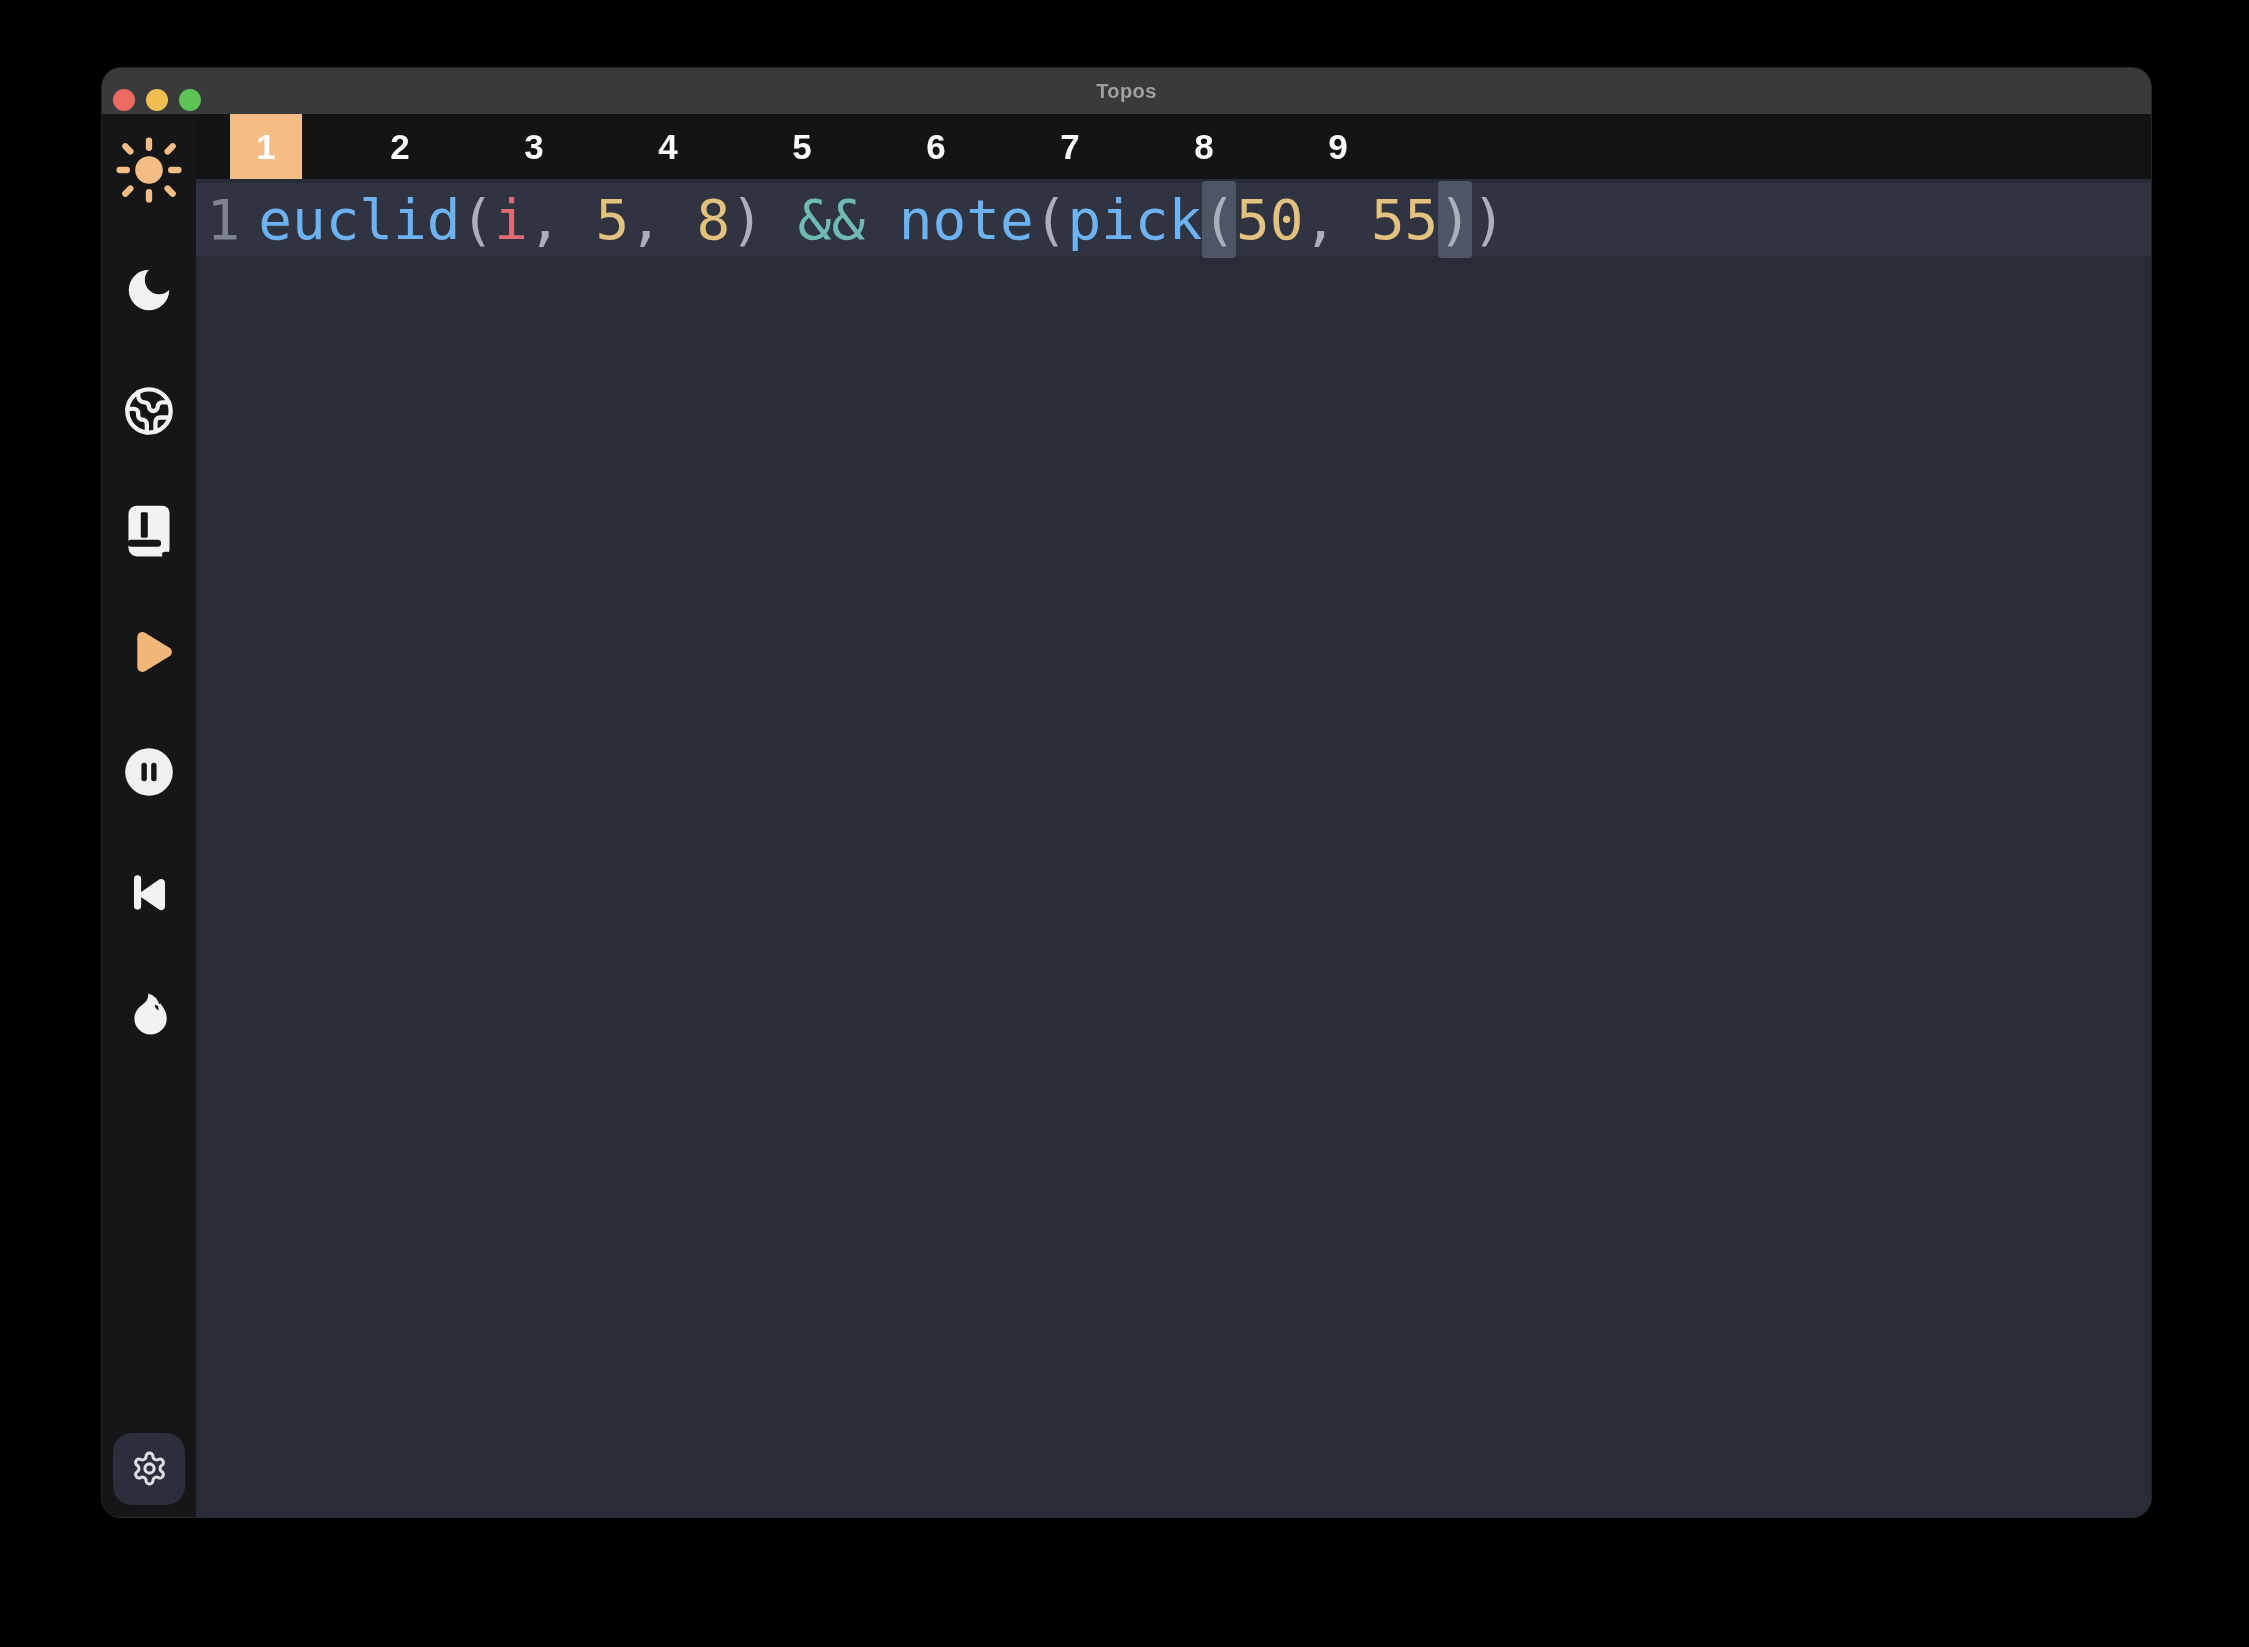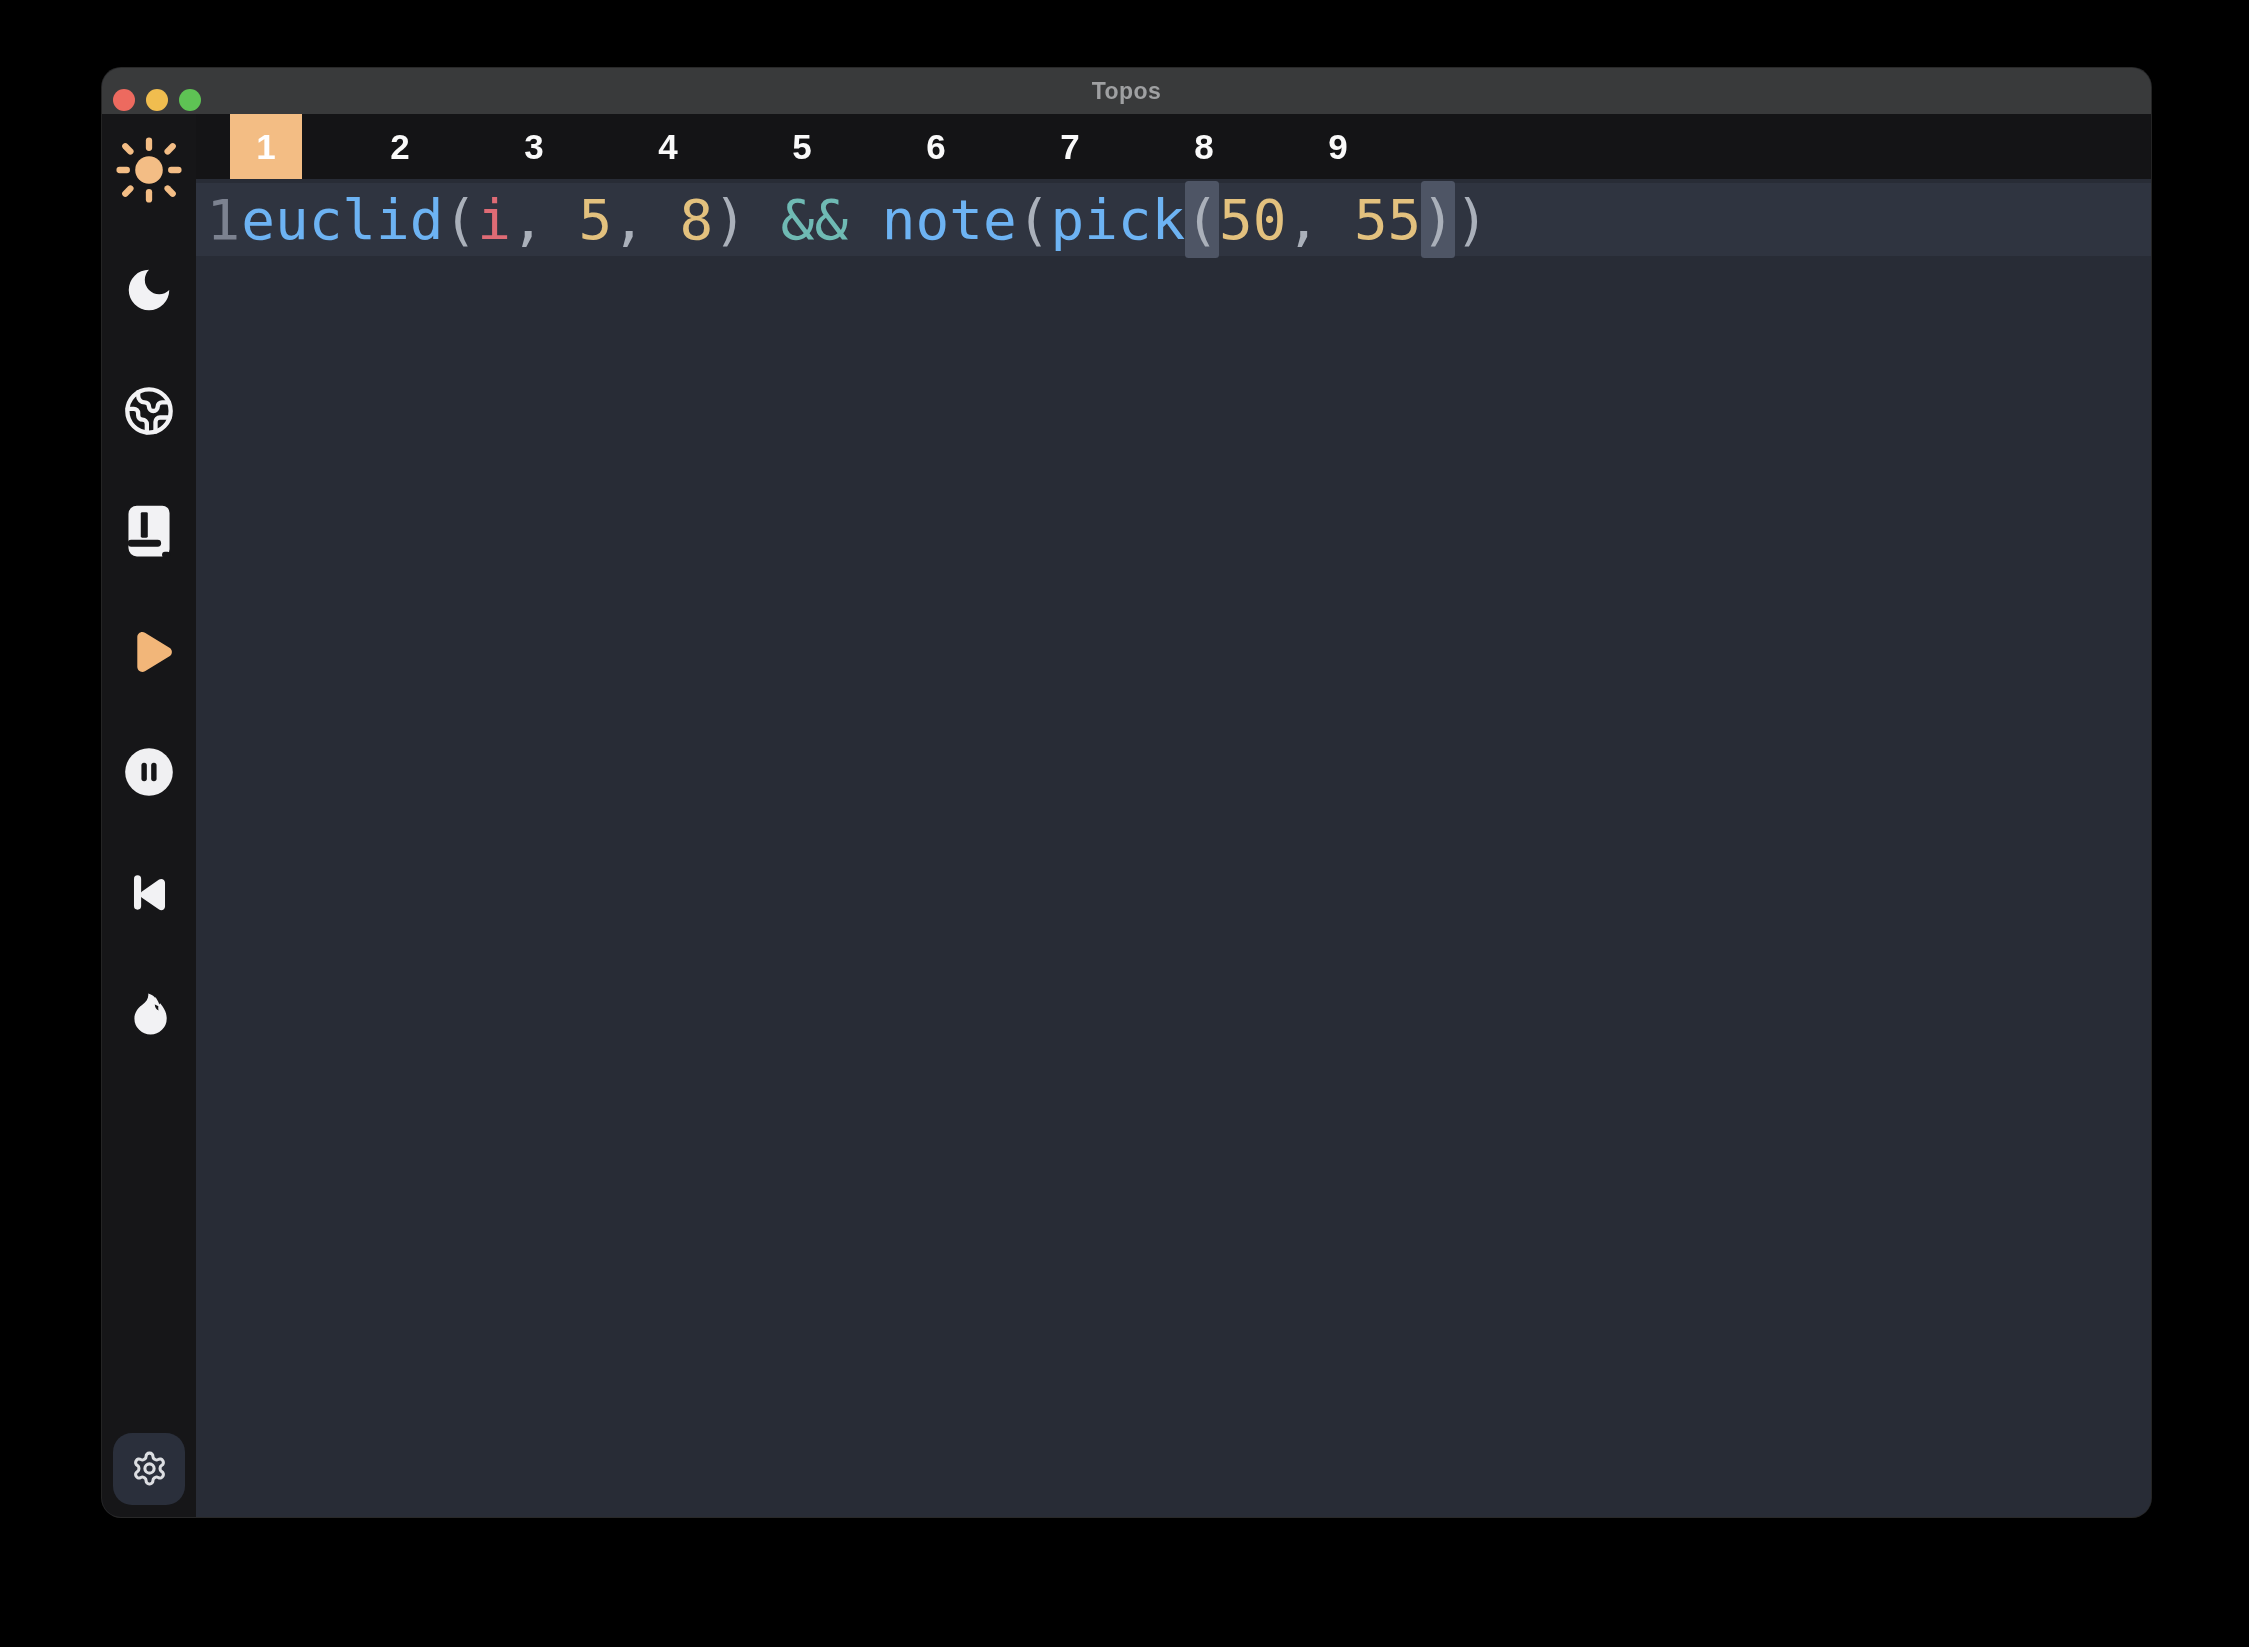--- a/index.html
+++ b/index.html
@@ -5,39 +5,39 @@
   html,body{margin:0;padding:0;background:#000;}
   .stage{position:relative;width:2250px;height:1648px;background:#000;overflow:hidden;
          font-family:"Liberation Sans",sans-serif;}
   .window{position:absolute;left:102px;top:68px;width:2049px;height:1449px;border-radius:19px;
           overflow:hidden;background:var(--editor-bg,#282c36);display:flex;flex-direction:column;
           box-shadow:0 0 0 0.9px rgba(255,255,255,0.16), 0 26px 79px rgba(0,0,0,0.85);}
   .titlebar{height:46px;background:var(--titlebar-bg,#393a3b);position:relative;flex:0 0 auto;
             display:flex;align-items:center;justify-content:center;}
   .traffic{position:absolute;left:10.5px;top:21px;display:flex;gap:11.3px;}
   .tl{width:22px;height:22px;border-radius:50%;display:block;}
-  .title{font-size:23px;font-weight:bold;color:var(--window-title,#9fa0a2);letter-spacing:0.4px;}
+  .title{font-size:20px;font-weight:bold;color:var(--window-title,#9fa0a2);letter-spacing:0.4px;}
   .body{flex:1;display:flex;min-height:0;}
   .sidebar{width:94px;background:var(--sidebar-bg,#161618);position:relative;flex:0 0 auto;}
   .icon-btn{position:absolute;left:50%;transform:translate(-50%,-50%);width:84px;height:84px;
             display:flex;align-items:center;justify-content:center;background:none;border:none;padding:0;cursor:pointer;}
   .settings-btn{position:absolute;left:11.3px;bottom:12.2px;width:72px;height:72px;border-radius:19px;
             background:#2a2f3b;display:flex;align-items:center;justify-content:center;border:none;padding:0;cursor:pointer;}
   .main{flex:1;display:flex;flex-direction:column;min-width:0;}
   .tabbar{height:65px;background:var(--tabbar-bg,#141416);display:flex;align-items:stretch;flex:0 0 auto;}
   .tab{width:72px;margin-right:62px;display:flex;align-items:center;justify-content:center;
        font-size:35px;font-weight:bold;color:#fafafa;cursor:pointer;}
   .tab:first-child{margin-left:34px;}
   .tab.active{background:var(--accent-orange,#f3bd84);color:#ffffff;}
   .editor{flex:1;padding-top:4.4px;background:var(--editor-bg,#282c36);
           font-family:"DejaVu Sans Mono",monospace;font-size:56px;}
   .active-line{height:73px;line-height:73px;background:var(--active-line-bg,#2f3440);
           display:flex;align-items:baseline;}
   .linenum{color:var(--line-number,#7c8290);margin-left:10.5px;white-space:pre;}
-  .code{margin-left:1px;white-space:pre;}
+  .code{margin-left:18px;white-space:pre;}
   .tok-fn{color:var(--function,#6db3f3);}
   .tok-p{color:var(--punctuation,#aab0ba);}
   .tok-var{color:var(--variable,#df6b75);}
   .tok-num{color:var(--number,#e3c17e);}
   .tok-op{color:var(--operator,#6fbab4);}
   .match{background:var(--bracket-match-bg,#4e5565);border-radius:3.5px;padding:6.1px 0;}
 </style>
 </head>
 <body>
 

